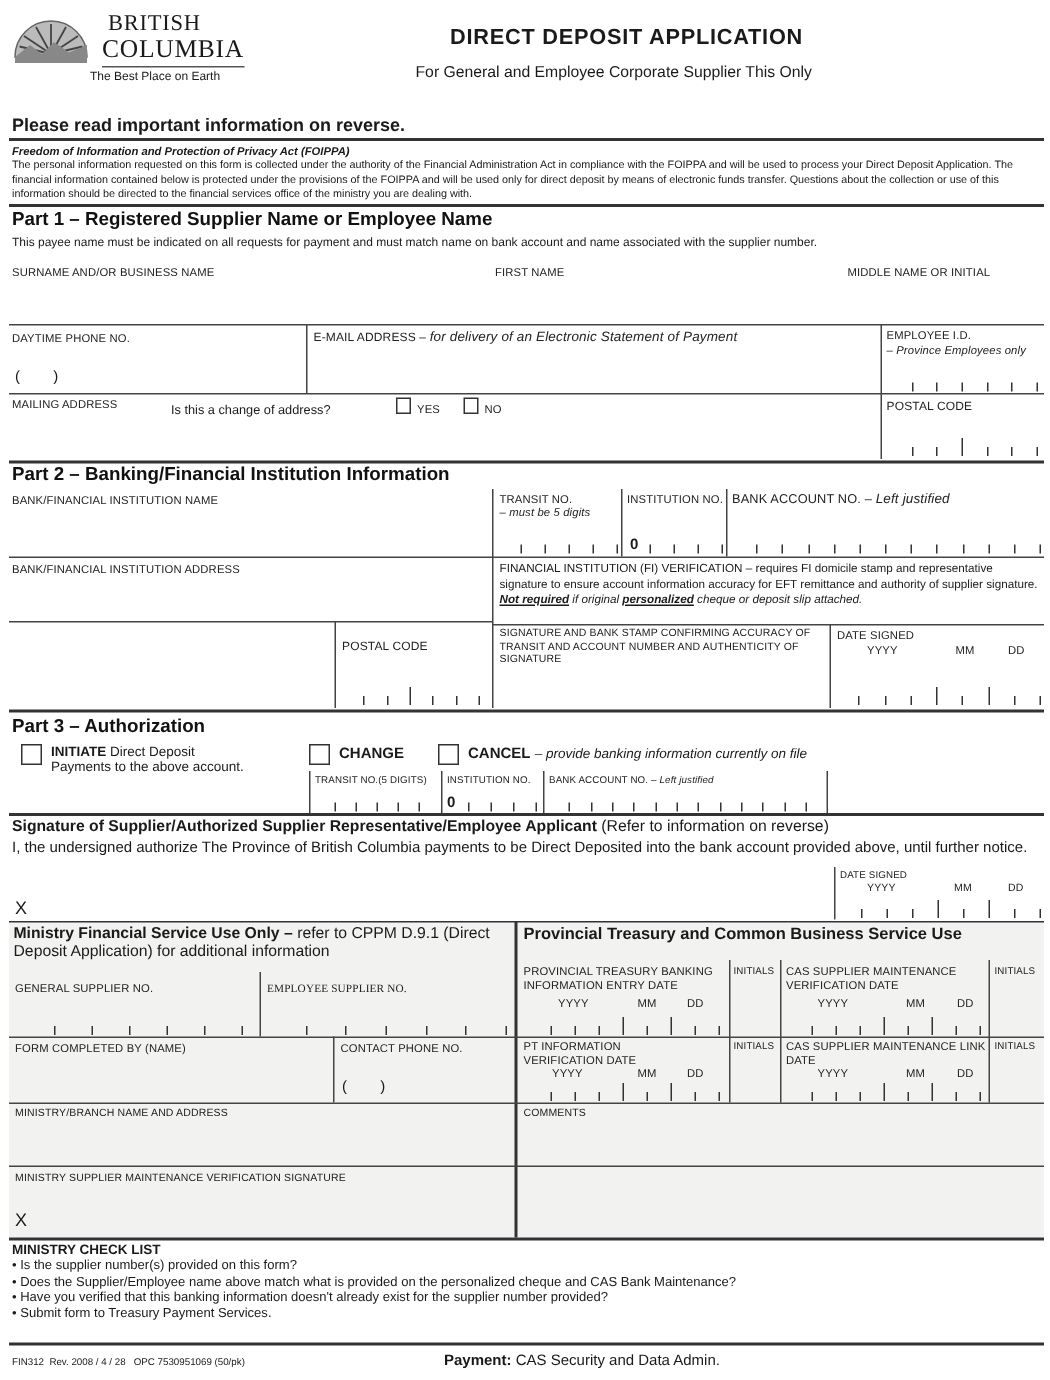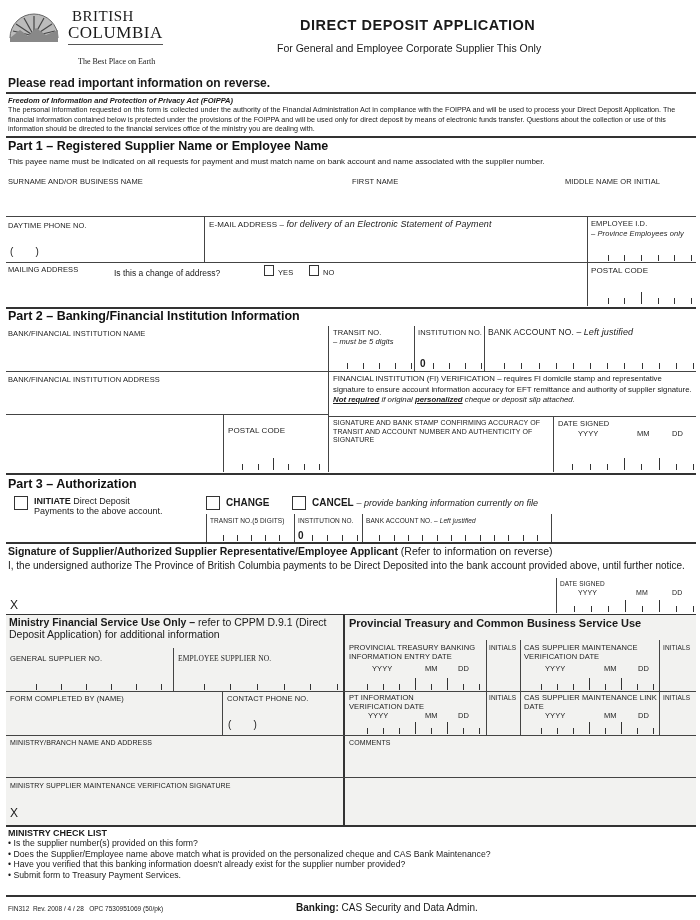--- a/index.html
+++ b/index.html
@@ -32,37 +32,37 @@
         <line x1="28" y1="28" x2="38" y2="10"></line>
       <line x1="28" y1="28" x2="10" y2="16"></line>
         <line x1="28" y1="28" x2="46" y2="16"></line>
         <line x1="28" y1="28" x2="7" y2="23"></line>
         <line x1="28" y1="28" x2="49" y2="23"></line>
     </g>
     <path d="M4 30 L14 22 L22 28 L30 20 L40 27 L52 22 L52 34 L4 34 Z" fill="#888"></path>
   </svg>
   <div style="position:absolute; left:66px; top:4px; font-family:'Liberation Serif',serif; font-size:15px; letter-spacing:0.5px;">BRITISH</div>
   <div style="position:absolute; left:62px; top:19px; font-family:'Liberation Serif',serif; font-size:17px; letter-spacing:0.5px; border-bottom:1px solid #555; padding-bottom:1px;">COLUMBIA</div>
-  <div style="position:absolute; left:72px; top:42px; font-family:Liberation Serif, serif; font-size:8px; white-space:nowrap;margin-top:11px;">The Best Place on Earth</div>
+  <div style="position:absolute; left:54px; top:42px; font-family:Liberation Sans, sans-serif; font-size:8px; white-space:nowrap;">The Best Place on Earth</div>
 </div>
 <div class="abs" style="left:300px; top:17px; font-size:14.5px; font-weight:bold; letter-spacing:0.5px;">DIRECT DEPOSIT APPLICATION</div>
 <div class="abs" style="left:277px; top:42px; font-size:10.5px;">For General and Employee Corporate Supplier This Only</div>
 
 <div class="abs" style="left:8px; top:76px; font-size:12px; font-weight:bold;">Please read important information on reverse.</div>
 <div class="hthick" style="left:6px; top:92px; width:690px;"></div>
 
 <div class="abs" style="left:8px; top:96px; font-size:7.5px; font-weight:bold; font-style:italic;">Freedom of Information and Protection of Privacy Act (FOIPPA)</div>
 <div class="abs" style="left:8px; top:105px; width:688px; font-size:7.2px; line-height:9.6px;">The personal information requested on this form is collected under the authority of the Financial Administration Act in compliance with the FOIPPA and will be used to process your Direct Deposit Application. The financial information contained below is protected under the provisions of the FOIPPA and will be used only for direct deposit by means of electronic funds transfer. Questions about the collection or use of this information should be directed to the financial services office of the ministry you are dealing with.</div>
 <div class="hthick" style="left:6px; top:136px; width:690px;"></div>
 
 <h2 class="part" style="left:8px; top:139px;">Part 1 – Registered Supplier Name or Employee Name</h2>
 <div class="abs" style="left:8px; top:157px; font-size:8px;">This payee name must be indicated on all requests for payment and must match name on bank account and name associated with the supplier number.</div>
 <div class="lbl" style="left:8px; top:177px;">SURNAME AND/OR BUSINESS NAME</div>
 <div class="field" style="left:6px; top:186px; width:330px; height:29px;"></div>
-<div class="lbl" style="left:352px; top:177px;">FIRST NAME</div>
+<div class="lbl" style="left:330px; top:177px;">FIRST NAME</div>
 <div class="field" style="left:340px; top:186px; width:220px; height:29px;"></div>
 <div class="lbl" style="left:565px; top:177px;">MIDDLE NAME OR INITIAL</div>
 <div class="field" style="left:562px; top:186px; width:134px; height:29px;"></div>
 <div class="hline" style="left:6px; top:216px; width:690px;"></div>
 
 <div class="lbl" style="left:8px; top:221px;">DAYTIME PHONE NO.</div>
 <div class="field" style="left:6px; top:230px; width:196px; height:30px;">
   <span style="position:absolute; left:4px; top:16px; font-size:10px; white-space:pre;">(        )</span>
 </div>
 <div class="vline" style="left:204px; top:216px; height:46px;"></div>
@@ -369,14 +369,14 @@
 <ul style="position:absolute; left:8px; top:838px; list-style:none; font-size:8.7px; line-height:10.6px;">
   <li>• <span>Is the supplier number(s) provided on this form?</span></li>
   <li>• <span>Does the Supplier/Employee name above match what is provided on the personalized cheque and CAS Bank Maintenance?</span></li>
   <li>• <span>Have you verified that this banking information doesn't already exist for the supplier number provided?</span></li>
   <li>• <span>Submit form to Treasury Payment Services.</span></li>
 </ul>
 <div class="hthick" style="left:6px; top:895px; width:690px;"></div>
 
 <div class="abs" style="left:8px; top:905px; font-size:6.5px; white-space:pre;">FIN312  Rev. 2008 / 4 / 28   OPC 7530951069 (50/pk)</div>
 <div class="abs" style="left:296px; top:902px; font-size:10px;">
-  <b>Banking:</b><span> CAS Security and Data Admin.</span>
+  <b>Payment:</b><span> CAS Security and Data Admin.</span>
 </div>
 
 </body></html>

